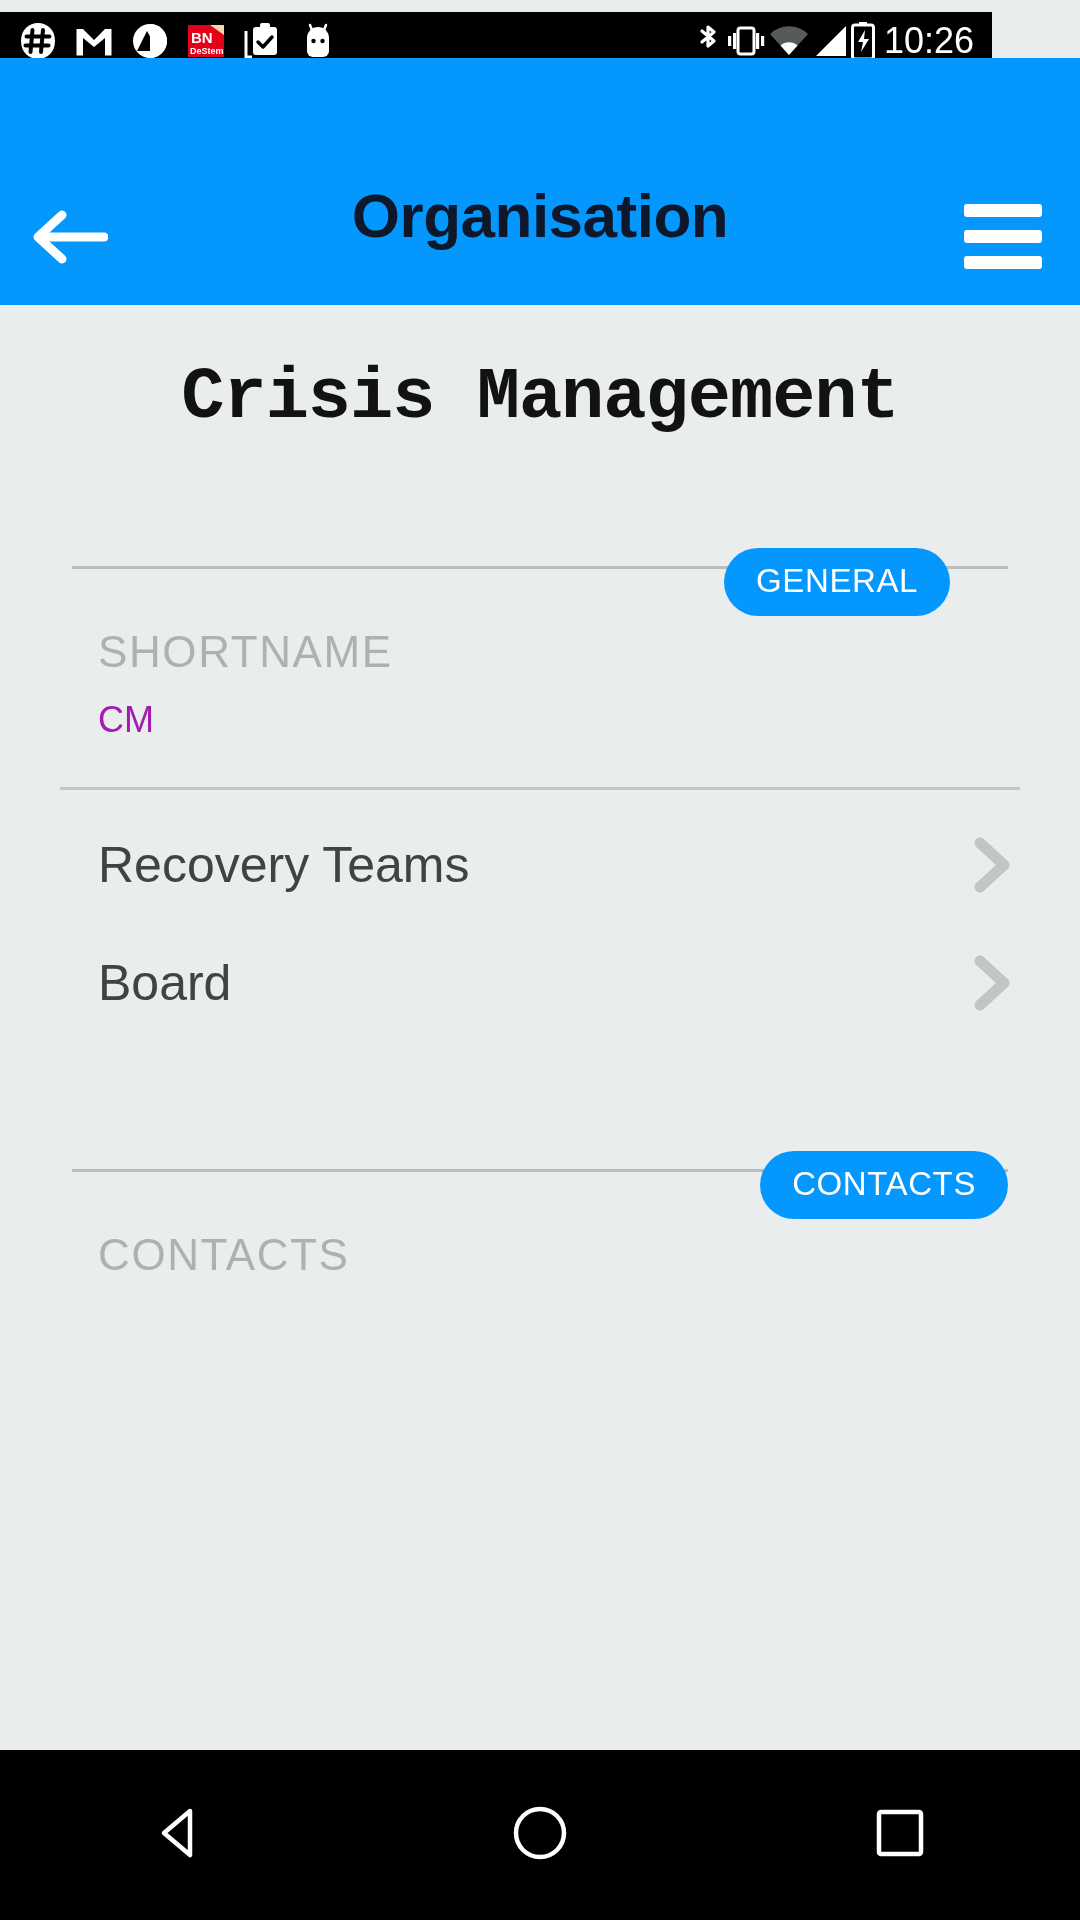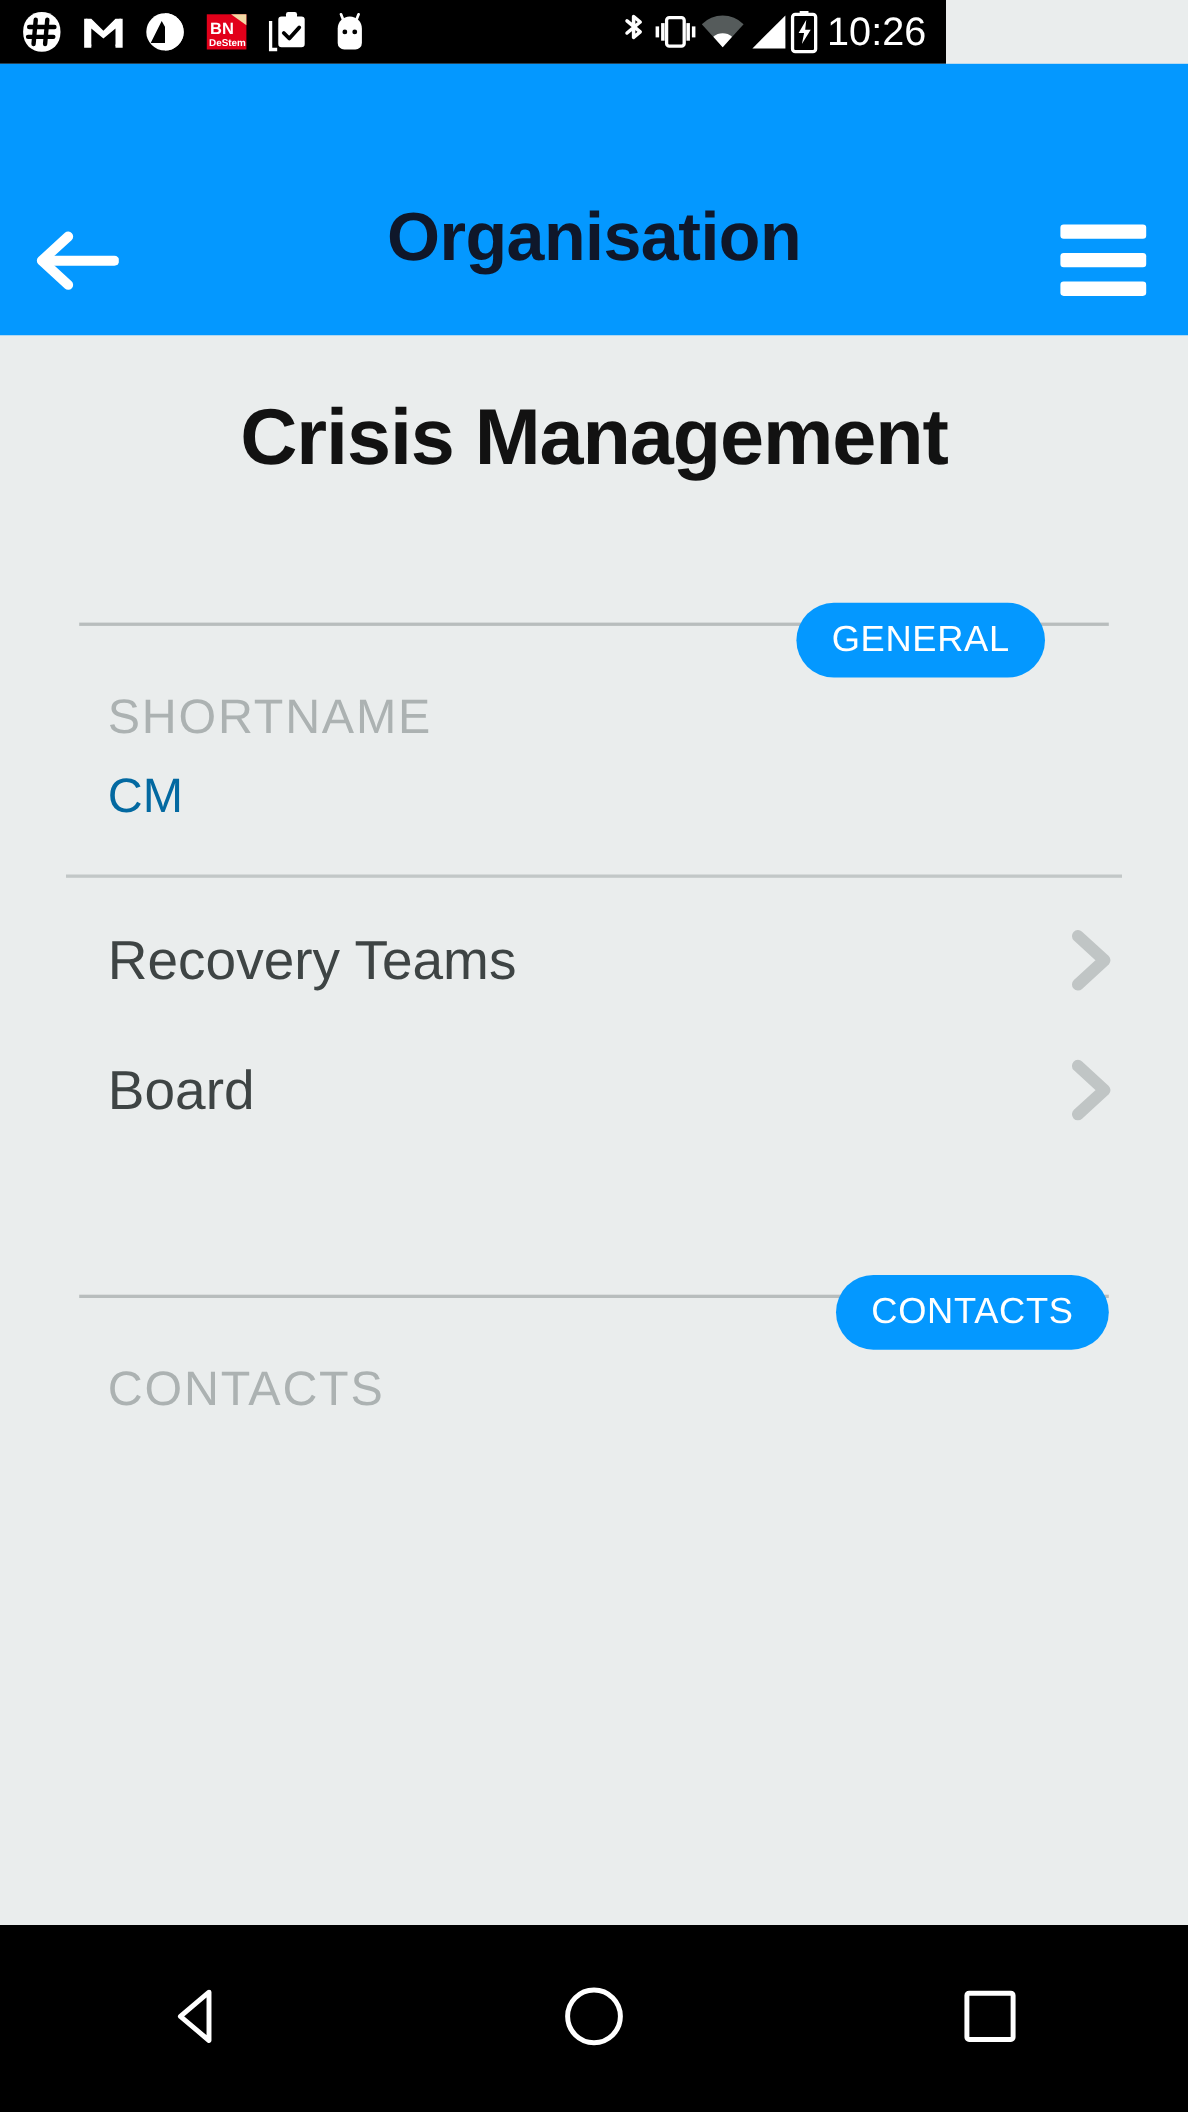--- a/index.html
+++ b/index.html
@@ -11,22 +11,22 @@
   }
   #screen {
     position:relative;
     width:1080px; height:1920px;
     background:#EAEDED;
     overflow:hidden;
   }
 
   
   #status-bar {
-    position:absolute; top:0; left:0;
-    width:860px; height:58px;
+    position:absolute; top:12px; left:0;
+    width:992px; height:58px;
     background:#000;
     display:flex; align-items:center;
     padding:0 18px;
   }
   .sb-left { display:flex; align-items:center; gap:16px; }
   .sb-right { display:flex; align-items:center; margin-left:auto; }
   .sb-icon { display:flex; align-items:center; justify-content:center; }
   .sb-time {
     color:#fff; font-size:36px; font-weight:500;
     letter-spacing:0px; margin-left:8px;
@@ -66,21 +66,21 @@
   #content {
     position:absolute; top:305px; left:0;
     width:1080px; height:1145px;
     background:#EAEDED;
     overflow:hidden;
   }
   #org-title {
     margin-top:52px;
     text-align:center;
     font-size:72px; font-weight:700;
-    color:#121212; letter-spacing:-1px;
+    color:#121212; letter-spacing:-1px;font-family:Liberation Mono, monospace;
   }
 
   .section {
     position:relative;
     margin-top:0;
   }
   .section-divider-row {
     position:relative;
     height:62px;
     margin:0 72px 0 72px;
@@ -104,21 +104,21 @@
   .pill-general { right:58px; }
   .pill-contacts { right:0px; }
 
   .field-label {
     margin:30px 0 0 98px;
     font-size:44px; color:#ACB2B2;
     letter-spacing:1.6px;
   }
   .field-value {
     margin:22px 16px 0 98px;
-    font-size:44px; color:#0369a1;
+    font-size:36px; color:#a21caf;
   }
 
   .hr-full {
     margin:46px 60px 0 60px;
     height:3px; background:#C2C7C7;
   }
 
   .list-row {
     position:relative;
     height:118px;

